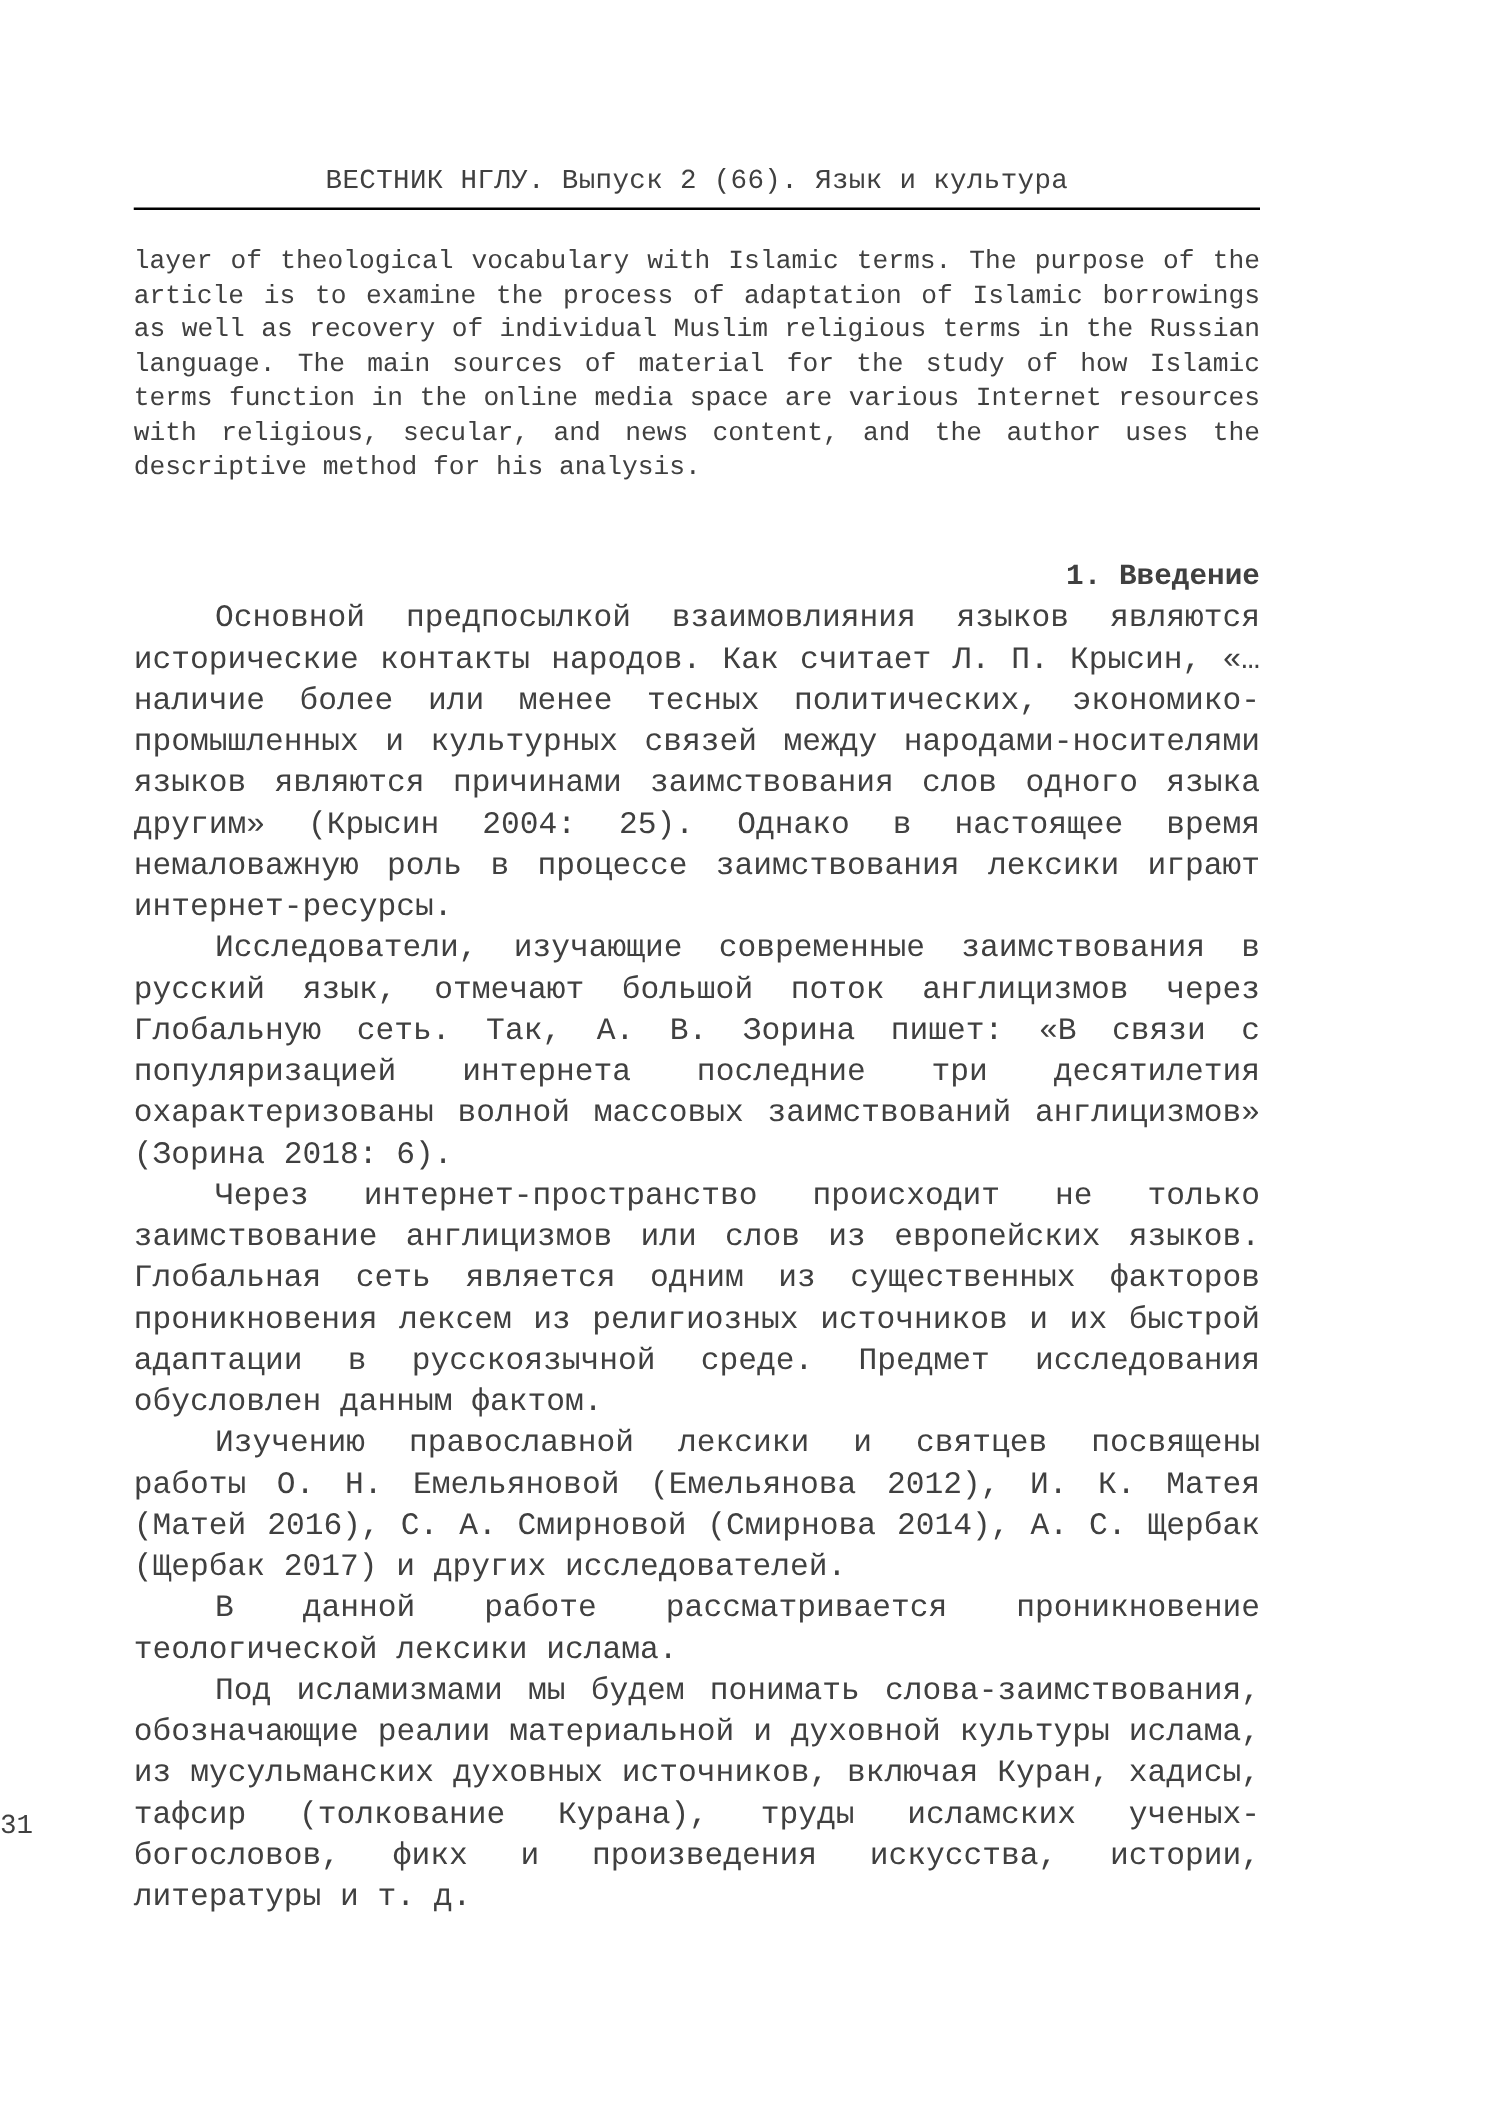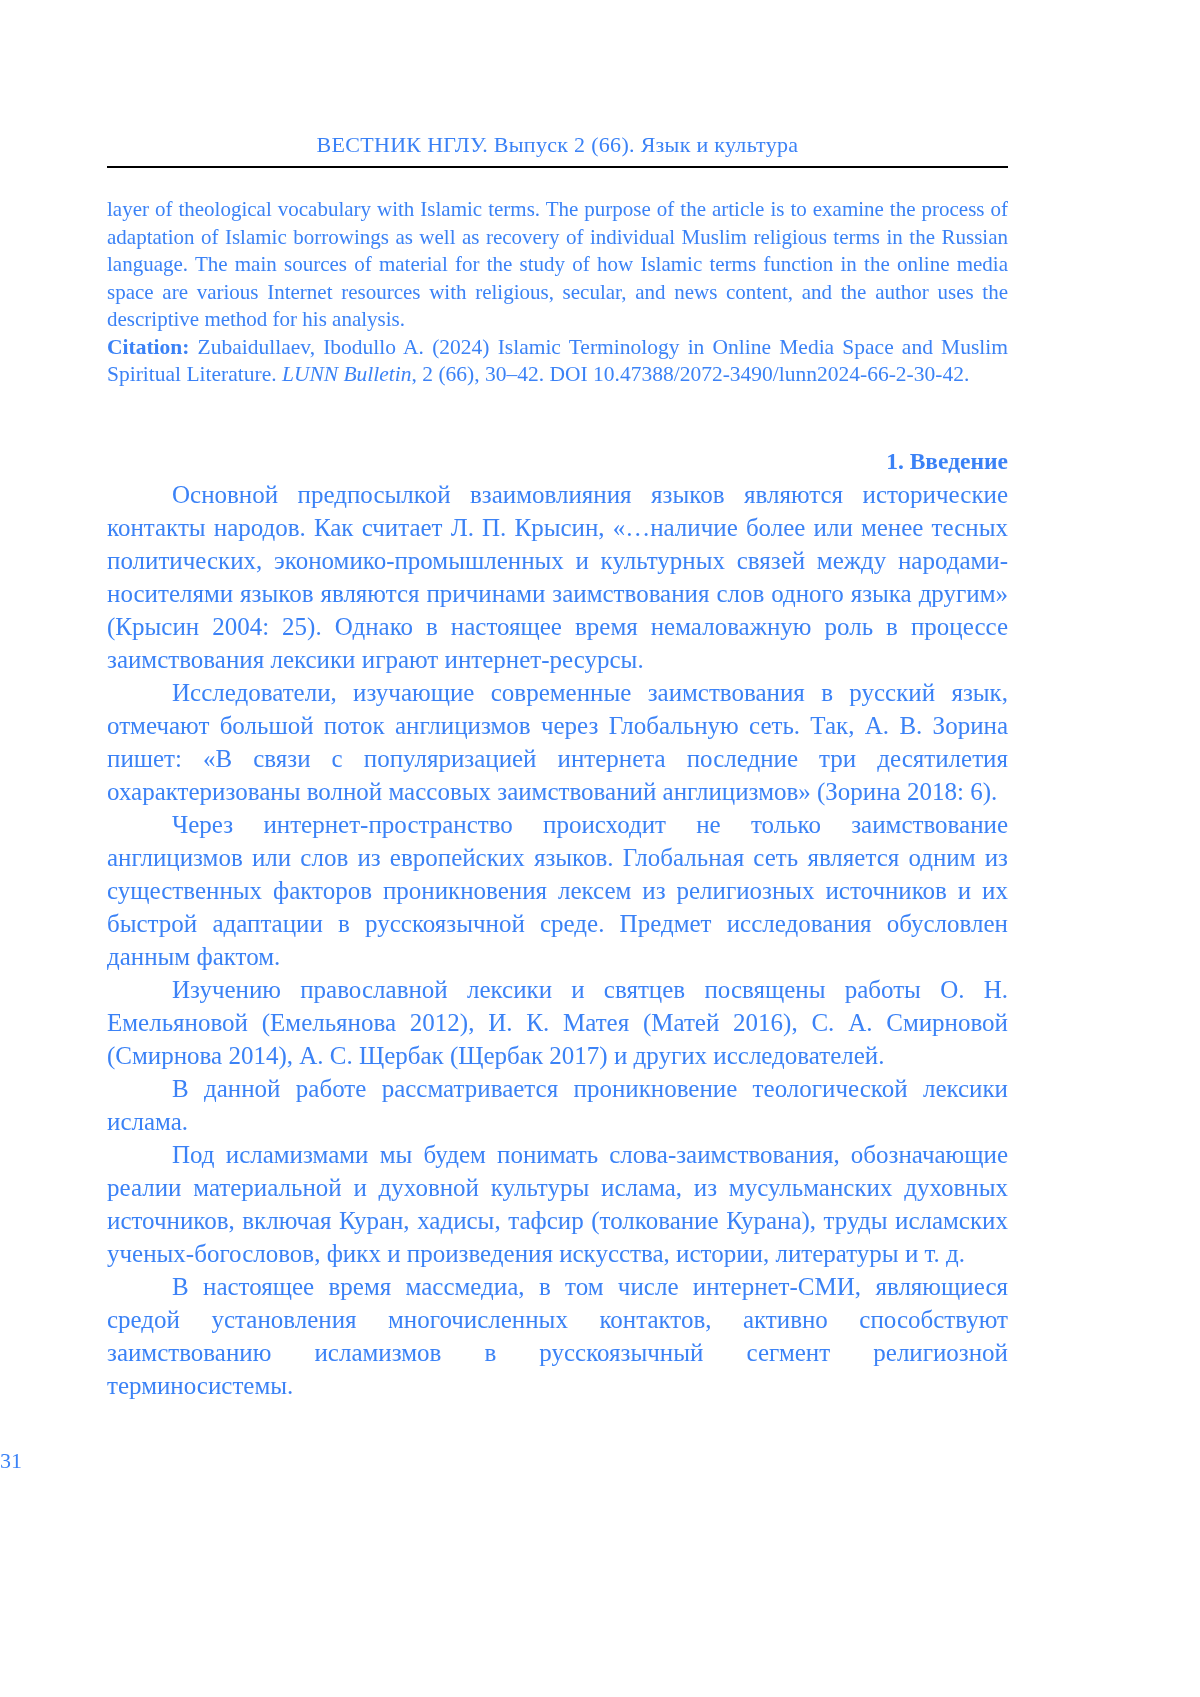--- a/index.html
+++ b/index.html
@@ -5,22 +5,22 @@
   html, body {
     margin: 0;
     padding: 0;
     background: #ffffff;
   }
   .page {
     position: relative;
     width: 1200px;
     height: 1697px;
     background: #ffffff;
-    color: #3b82f6;
-    font-family: Liberation Serif, serif;
+    color: #404040;
+    font-family: Liberation Mono, monospace;
     box-sizing: border-box;
     padding: 132px 192px 0 107px;
     overflow: hidden;
   }
   .running-head {
     text-align: center;
     font-size: 22px;
     line-height: 26px;
     letter-spacing: 0.3px;
     padding-bottom: 8px;
@@ -76,29 +76,27 @@
 
   <header>
     <div class="running-head">ВЕСТНИК НГЛУ. Выпуск 2 (66). Язык и культура</div>
     <div class="header-divider"></div>
   </header>
 
   <main>
 
     <p class="abstract">layer of theological vocabulary with Islamic terms. The purpose of the article is to examine the process of adaptation of Islamic borrowings as well as recovery of individual Muslim religious terms in the Russian language. The main sources of material for the study of how Islamic terms function in the online media space are various Internet resources with religious, secular, and news content, and the author uses the descriptive method for his analysis.</p>
 
-    <p class="citation"><strong>Citation:</strong><span> Zubaidullaev, Ibodullo A. (2024) Islamic Terminology in Online Media Space and Muslim Spiritual Literature. </span><em>LUNN Bulletin</em><span>, 2 (66), 30–42. DOI 10.47388/2072-3490/lunn2024-66-2-30-42.</span></p>
 
     <h2 class="section-heading">1. Введение</h2>
 
     <p class="body-para">Основной предпосылкой взаимовлияния языков являются исторические контакты народов. Как считает Л. П. Крысин, «…наличие более или менее тесных политических, экономико-промышленных и культурных связей между народами-носителями языков являются причинами заимствования слов одного языка другим» (Крысин 2004: 25). Однако в настоящее время немаловажную роль в процессе заимствования лексики играют интернет-ресурсы.</p>
     <p class="body-para">Исследователи, изучающие современные заимствования в русский язык, отмечают большой поток англицизмов через Глобальную сеть. Так, А. В. Зорина пишет: «В связи с популяризацией интернета последние три десятилетия охарактеризованы волной массовых заимствований англицизмов» (Зорина 2018: 6).</p>
     <p class="body-para">Через интернет-пространство происходит не только заимствование англицизмов или слов из европейских языков. Глобальная сеть является одним из существенных факторов проникновения лексем из религиозных источников и их быстрой адаптации в русскоязычной среде. Предмет исследования обусловлен данным фактом.</p>
     <p class="body-para">Изучению православной лексики и святцев посвящены работы О. Н. Емельяновой (Емельянова 2012), И. К. Матея (Матей 2016), С. А. Смирновой (Смирнова 2014), А. С. Щербак (Щербак 2017) и других исследователей.</p>
     <p class="body-para">В данной работе рассматривается проникновение теологической лексики ислама.</p>
     <p class="body-para">Под исламизмами мы будем понимать слова-заимствования, обозначающие реалии материальной и духовной культуры ислама, из мусульманских духовных источников, включая Куран, хадисы, тафсир (толкование Курана), труды исламских ученых-богословов, фикх и произведения искусства, истории, литературы и т. д.</p>
-    <p class="body-para">В настоящее время массмедиа, в том числе интернет-СМИ, являющиеся средой установления многочисленных контактов, активно способствуют заимствованию исламизмов в русскоязычный сегмент религиозной терминосистемы.</p>
 
   </main>
 
   <div class="page-number">31</div>
 
 </div>
 
 </body></html>

